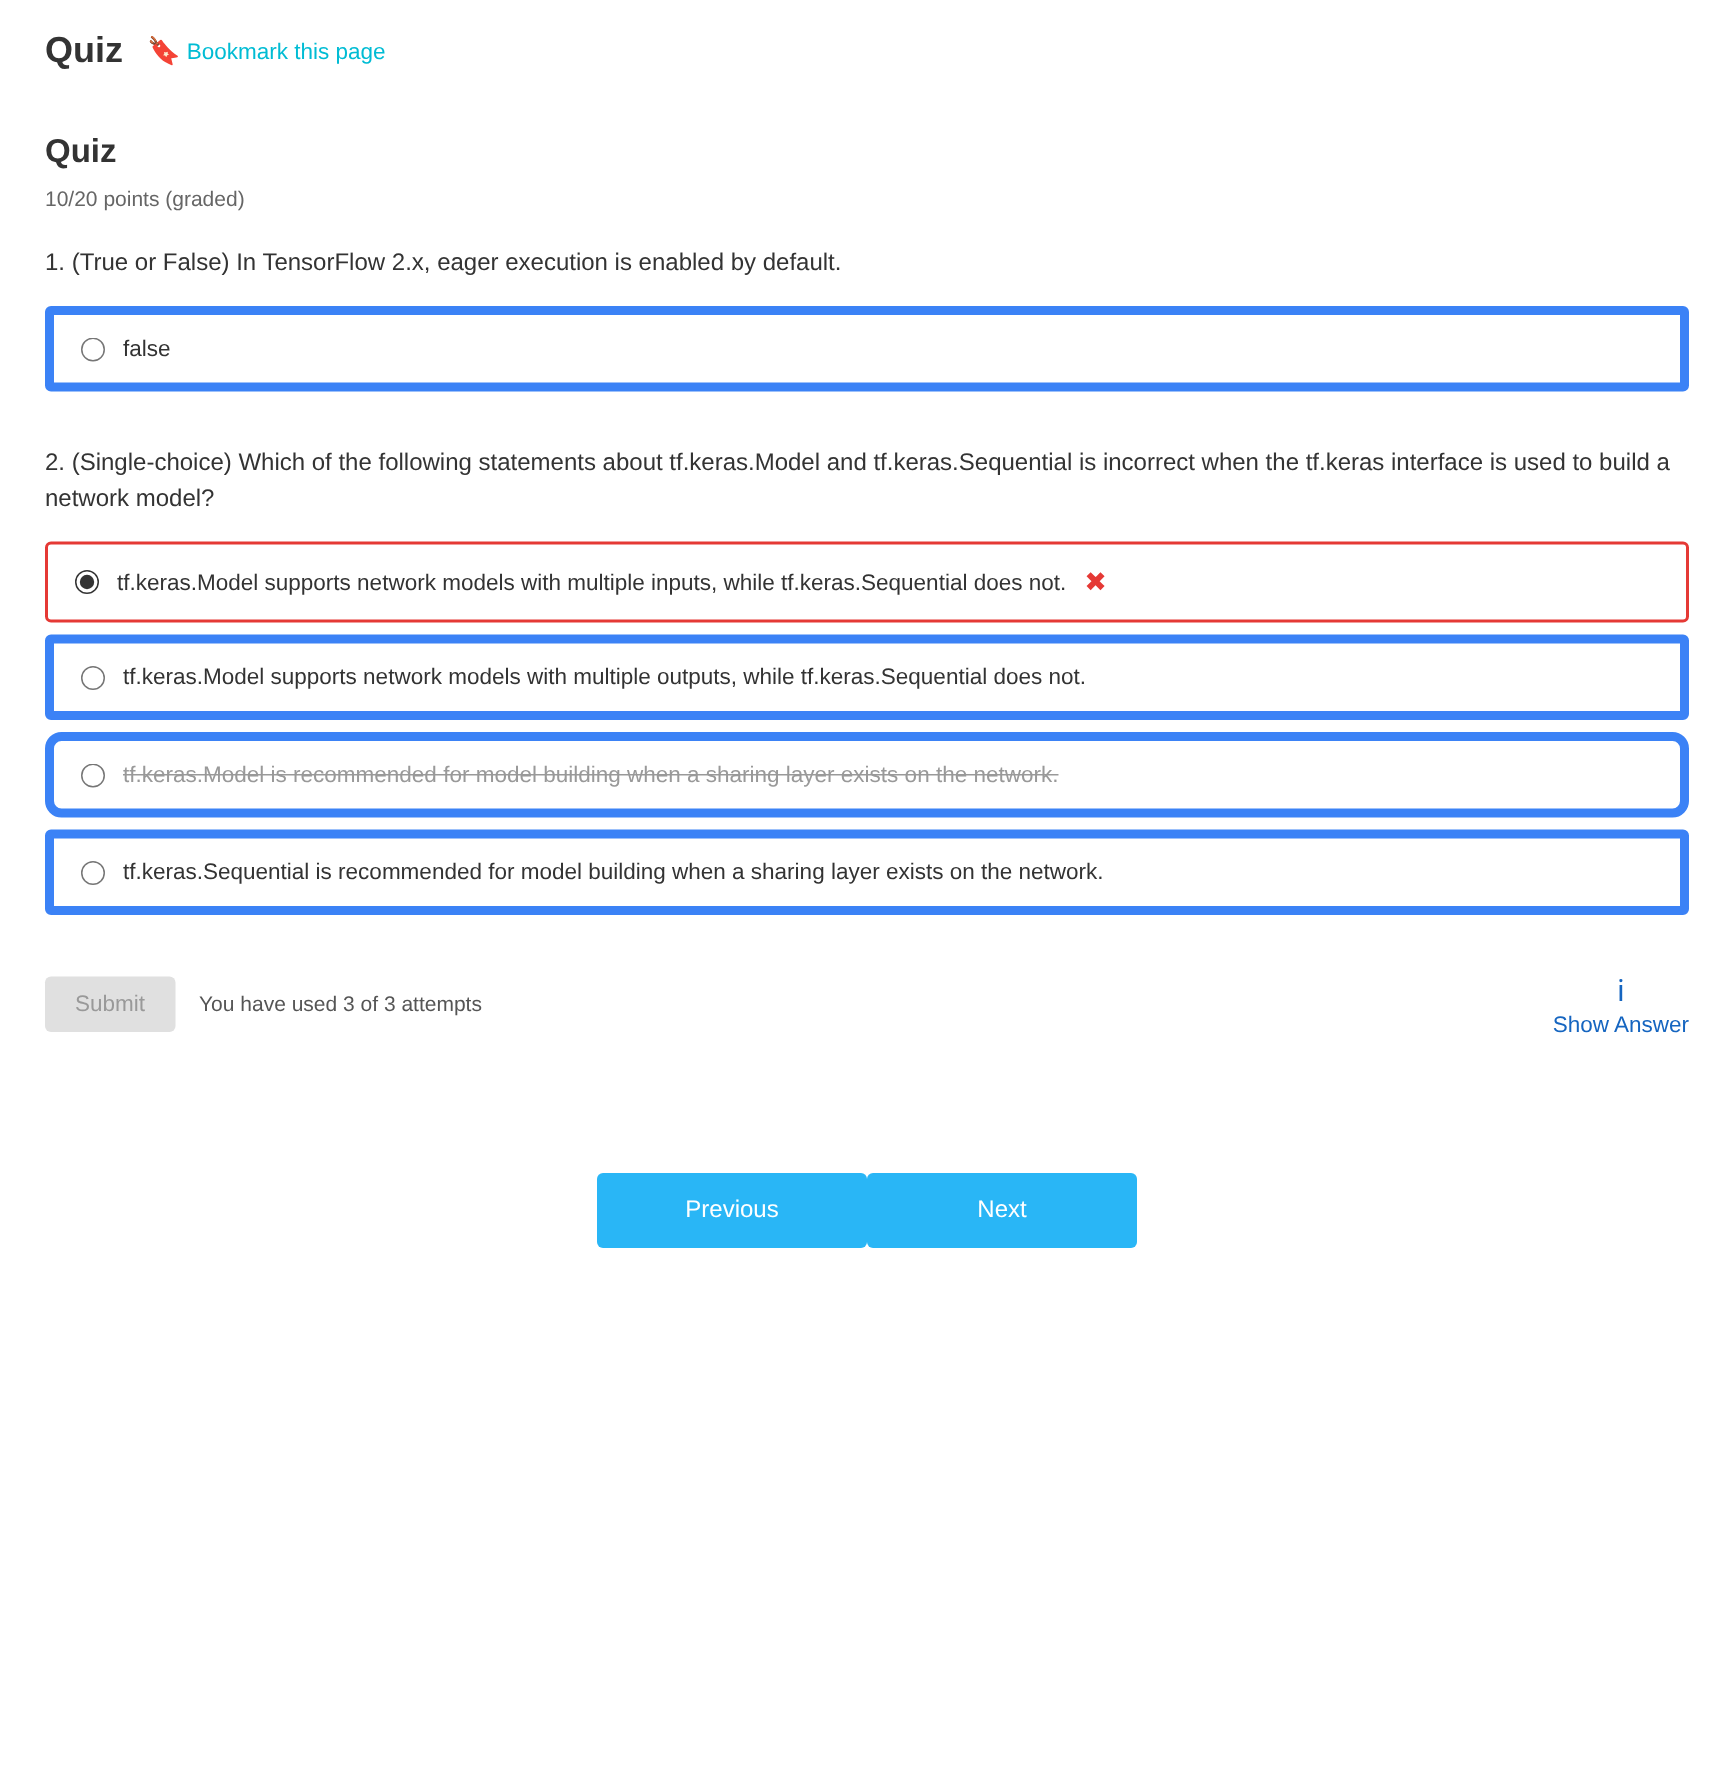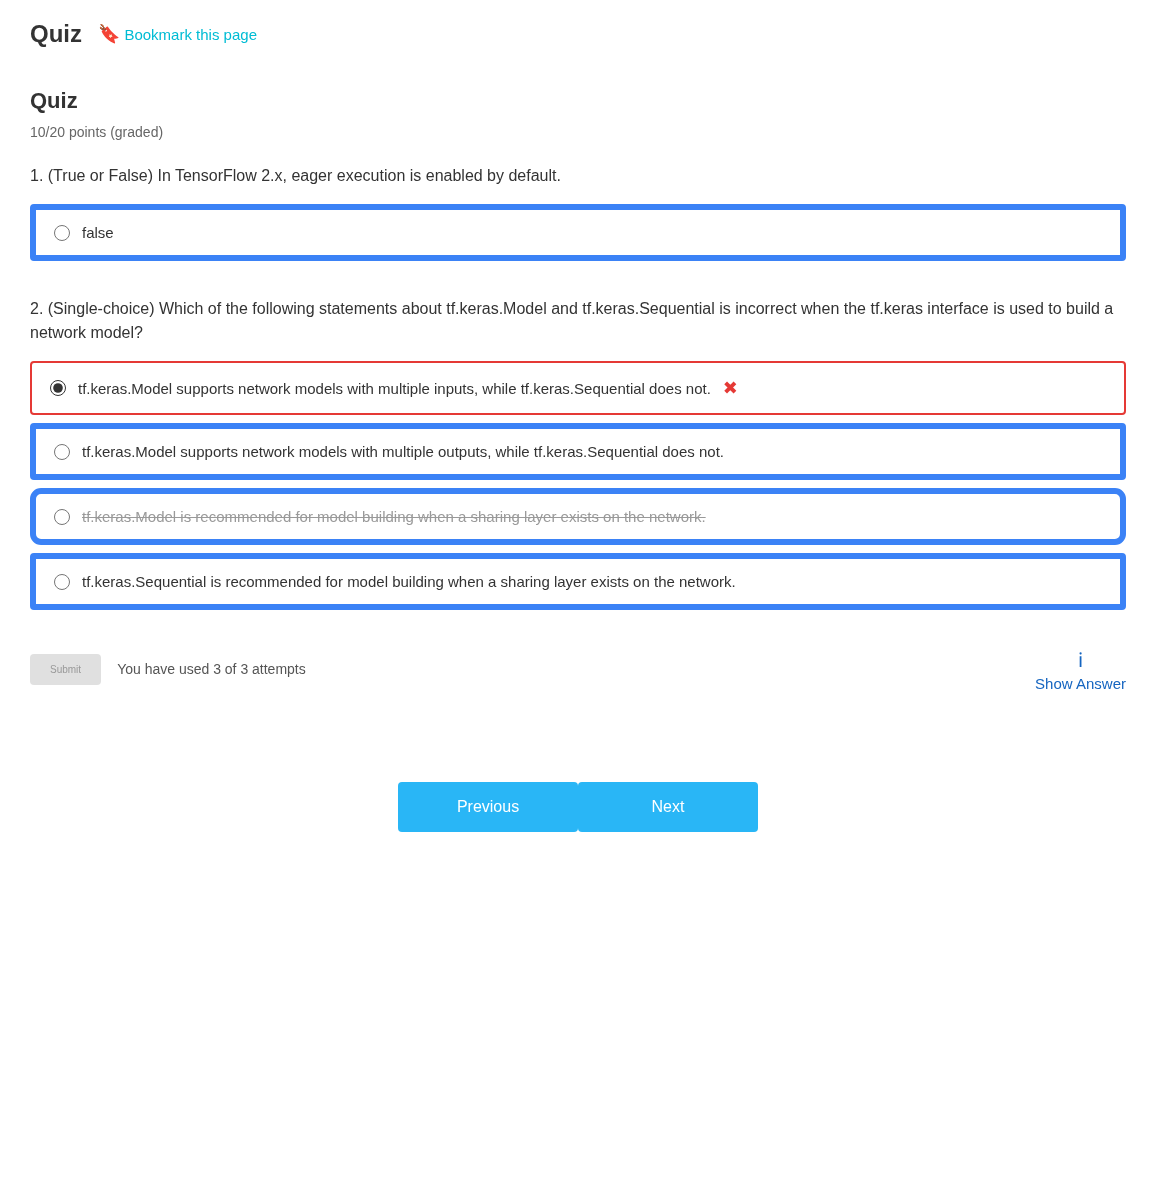--- a/index.html
+++ b/index.html
@@ -129,21 +129,21 @@
       align-items: center;
       gap: 16px;
     }
 
     .submit-btn {
       background: #e0e0e0;
       color: #999;
       border: none;
       border-radius: 4px;
       padding: 10px 20px;
-      font-size: 10px;
+      font-size: 15px;
       cursor: default;
     }
 
     .attempts-text {
       font-size: 14px;
       color: #555;
     }
 
     .show-answer {
       display: flex;

